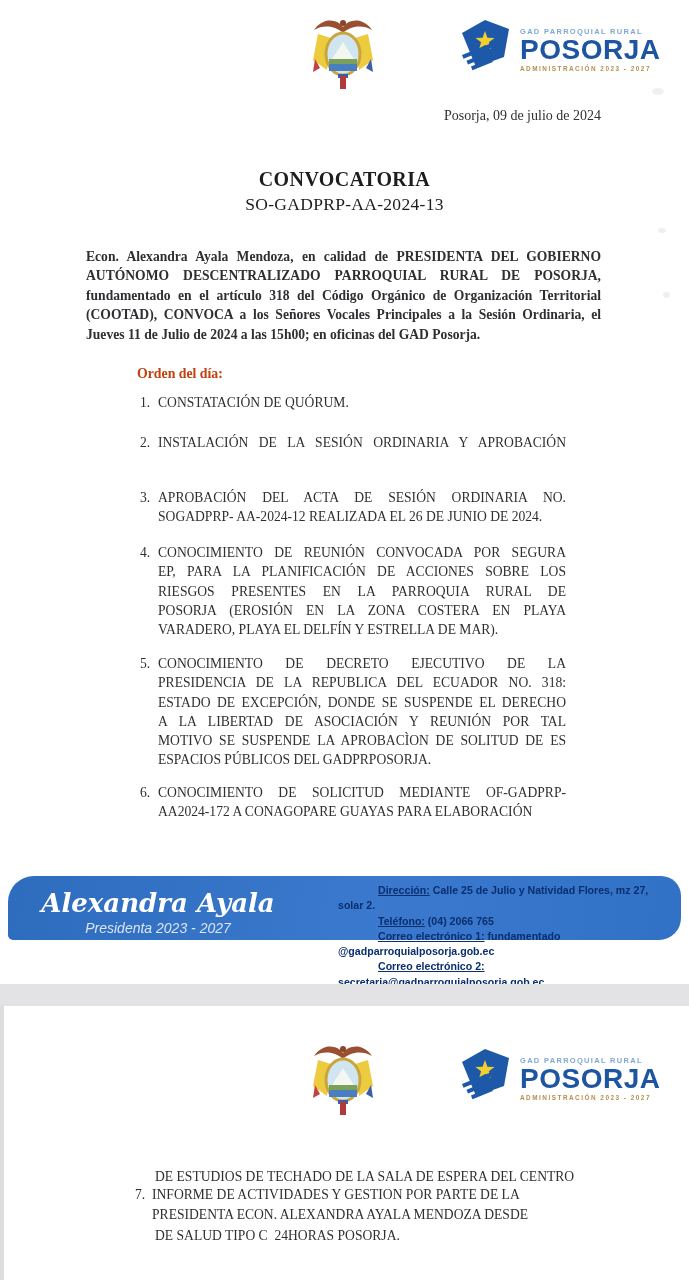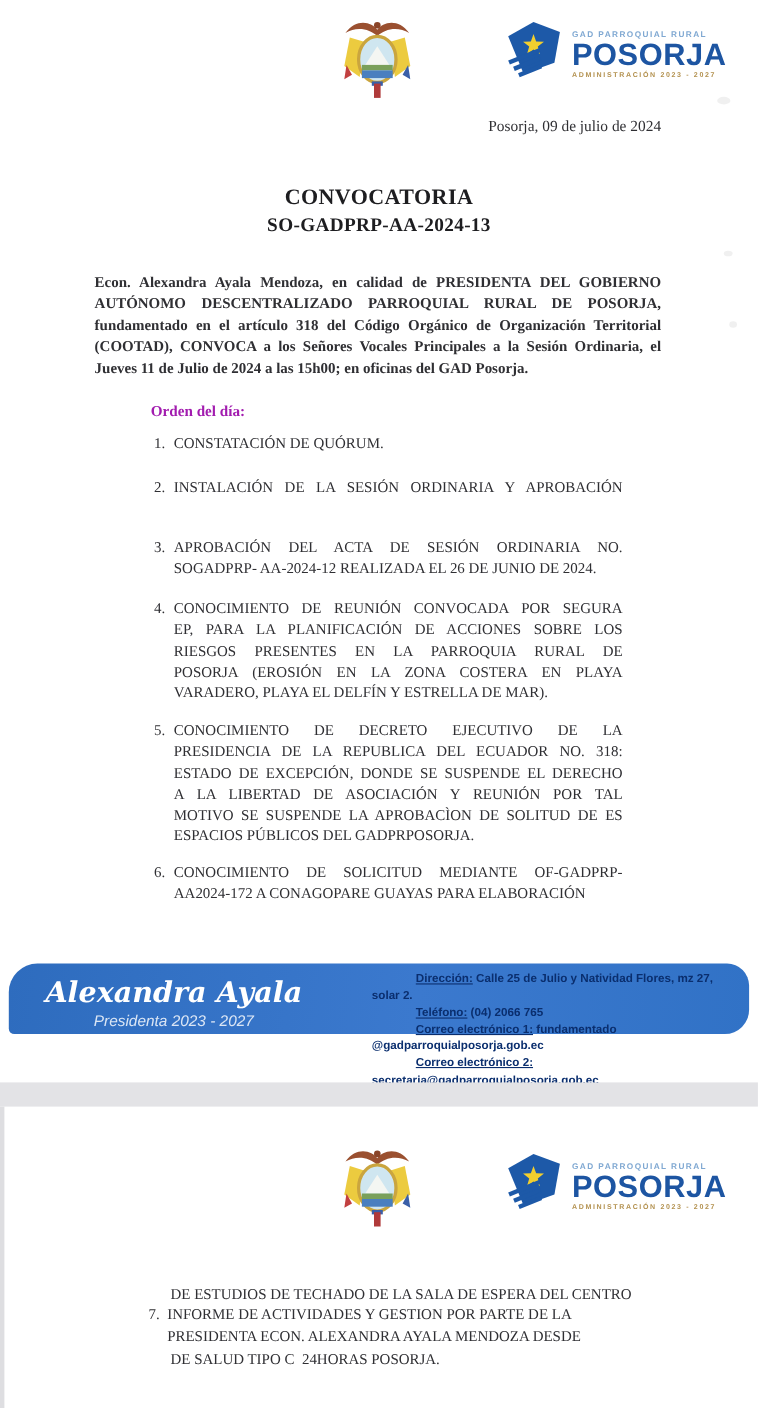--- a/index.html
+++ b/index.html
@@ -17,24 +17,24 @@
   .plogo .ptxt { margin-left:7px; font-family:"Liberation Sans","DejaVu Sans",sans-serif; }
   .gad { font-weight:bold; font-size:7.5px; letter-spacing:1.3px; color:#7fa8d2; margin-top:10px; white-space:nowrap; }
   .pos { font-weight:800; font-size:28px; letter-spacing:0.5px; color:#1d55a2; line-height:27px; white-space:nowrap; }
   .adm { font-weight:bold; font-size:6.4px; letter-spacing:1.5px; color:#b3914f; margin-top:2px; white-space:nowrap; }
 
   
   .date { position:absolute; top:108px; right:88px; font-size:14px; }
   .t1 { position:absolute; top:168px; left:0; width:689px; text-align:center;
         font-weight:bold; font-size:20px; letter-spacing:0.4px; color:#1d1d20; }
   .t2 { position:absolute; top:194px; left:0; width:689px; text-align:center;
-        font-weight:bold; font-size:17.5px; letter-spacing:0.3px; color:#1d1d20; }
+        font-weight:normal; font-size:17.5px; letter-spacing:0.3px; color:#1d1d20; }
   .intro { position:absolute; left:86px; top:247px; width:515px; font-size:13.6px; line-height:19.4px;font-weight:bold; }
   .jl { text-align:justify; text-align-last:justify; }
-  .orden { position:absolute; left:137px; top:366px; font-weight:bold; font-size:13.8px; color:#a21caf; }
+  .orden { position:absolute; left:137px; top:366px; font-weight:bold; font-size:13.8px; color:#c2410c; }
   .ag { position:absolute; left:140px; width:426px; font-size:13.6px; line-height:19.3px; }
   .ag .num { position:absolute; left:0; top:0; }
   .ag .txt { margin-left:18px; }
   .ag1 { top:393px; } .ag2 { top:433px; } .ag3 { top:488px; }
   .ag4 { top:543px; } .ag5 { top:654px; } .ag6 { top:783px; }
 
   
   .ribbon { position:absolute; left:8px; top:876px; width:673px; height:64px;
             background:linear-gradient(96deg,#2e6cbe 0%,#3b79ce 55%,#3172c6 100%);
             border-radius:26px 20px 22px 5px; }

